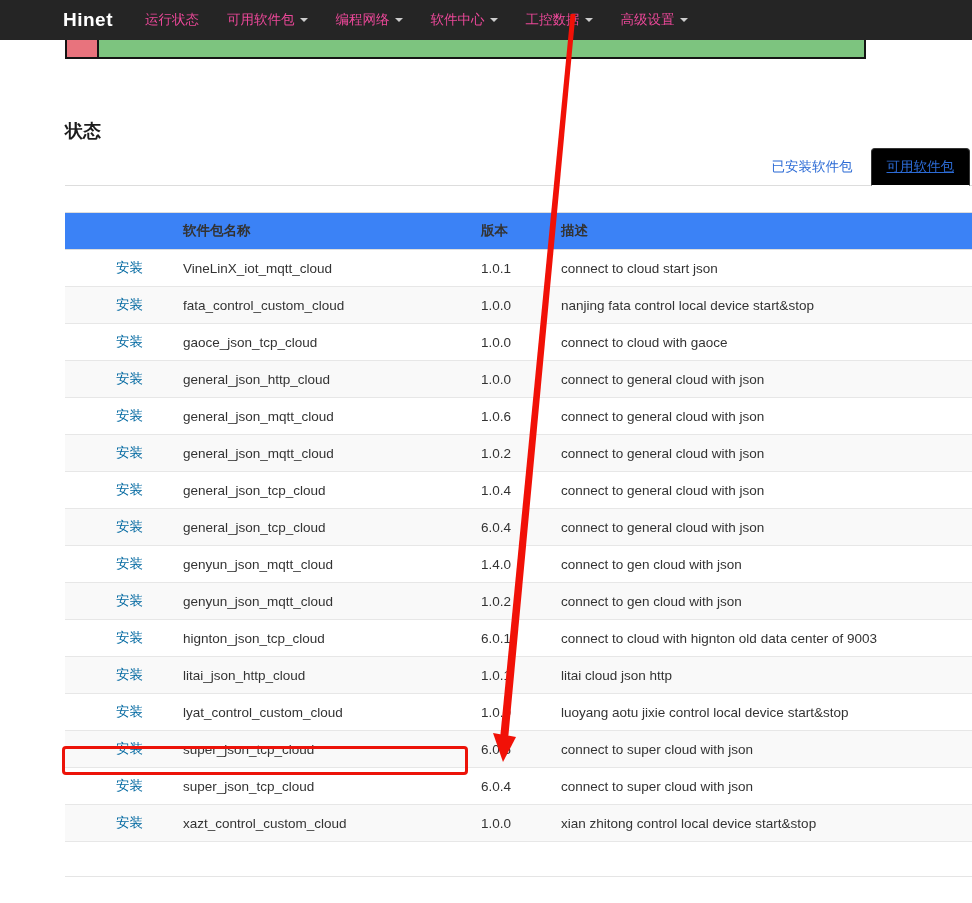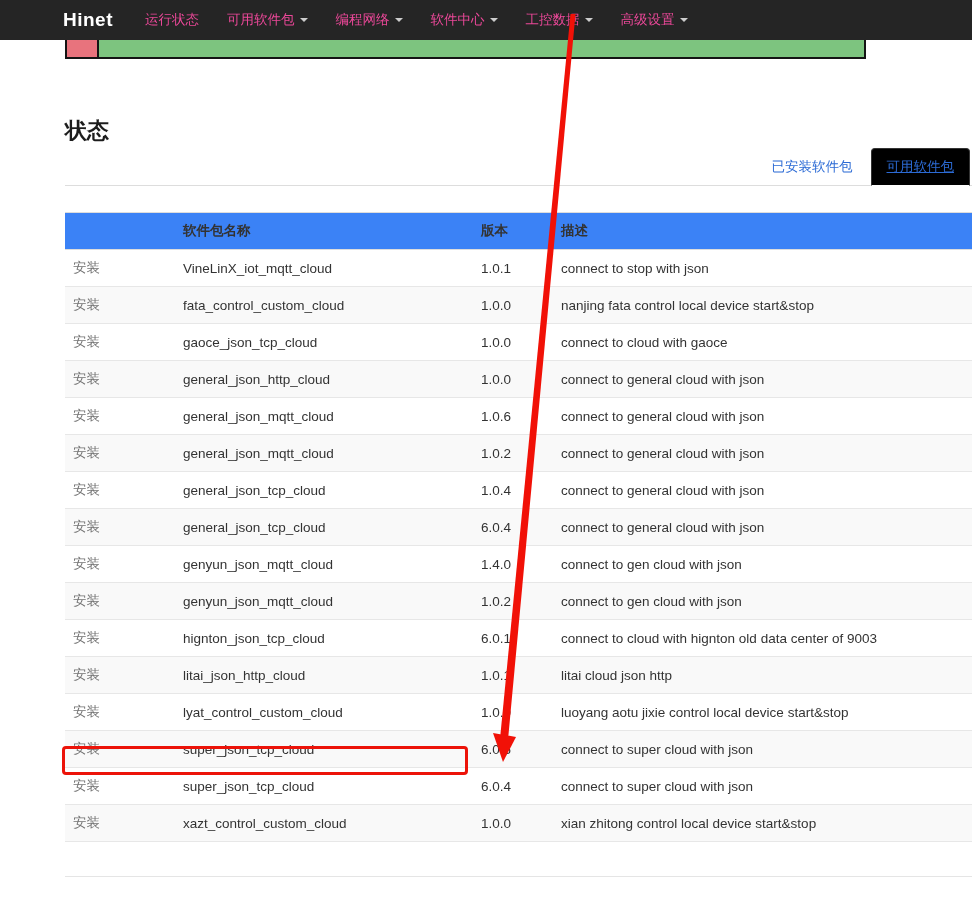--- a/index.html
+++ b/index.html
@@ -52,21 +52,21 @@
   .pbar .seg-danger {
     width: 4%; height: 100%;
     background: #e8737d;
     border-right: 2px solid #141414;
   }
 
   
   .main { position: absolute; left: 65px; top: 118px; right: 0; }
 
   .page-title {
-    font-size: 22px; font-weight: bold; color: #1c1c1c;
+    font-size: 18px; font-weight: bold; color: #1c1c1c;
     height: 26px; line-height: 26px;
   }
 
   .tabs {
     margin-top: 8px;
     display: flex;
     border-bottom: 1px solid #dddddd;
     height: 34px;
     align-items: flex-end;
     justify-content: flex-end;
@@ -107,21 +107,21 @@
     height: 37px; padding: 0 8px;
     color: #333333;
   }
   table.pkg td { height: 37px; padding: 0 8px; }
   table.pkg tbody tr { border-bottom: 1px solid #e7e7e7; }
   table.pkg tbody tr:nth-child(even) { background: #f9f9f9; }
   .col-install { width: 110px; }
   .col-name    { width: 298px; }
   .col-version { width: 80px; }
   a.install {
-    color: #737373; text-decoration: none; cursor: pointer;
+    color: #0369a1; text-decoration: none; cursor: pointer; margin-left: 43px;
   }
 
   .bottom-rule {
     margin-top: 34px;
     border: 0; border-top: 1px solid #e5e5e5;
     height: 0;
   }
 
   
   .highlight-box {
@@ -193,21 +193,21 @@
         <th class="col-name">软件包名称</th>
         <th class="col-version">版本</th>
         <th>描述</th>
       </tr>
     </thead>
     <tbody>
       <tr>
         <td><a class="install">安装</a></td>
         <td><span>VineLinX_iot_mqtt_cloud</span></td>
         <td><span>1.0.1</span></td>
-        <td><span>connect to stop with json</span></td>
+        <td><span>connect to cloud start json</span></td>
       </tr>
       <tr>
         <td><a class="install">安装</a></td>
         <td><span>fata_control_custom_cloud</span></td>
         <td><span>1.0.0</span></td>
         <td><span>nanjing fata control local device start&amp;stop</span></td>
       </tr>
       <tr>
         <td><a class="install">安装</a></td>
         <td><span>gaoce_json_tcp_cloud</span></td>

